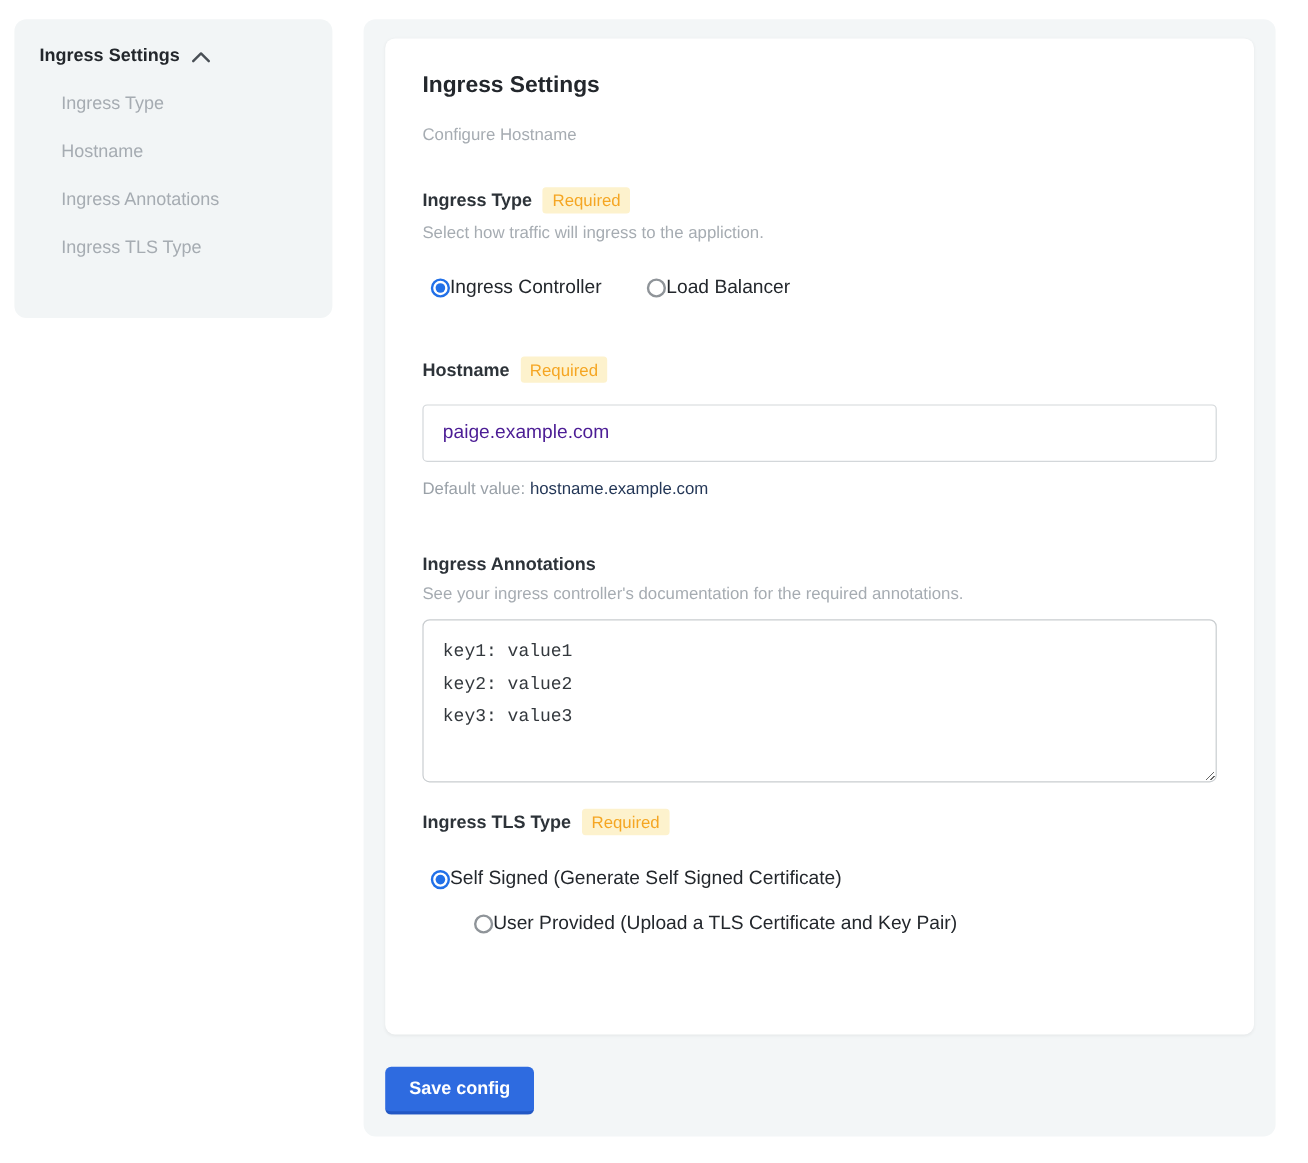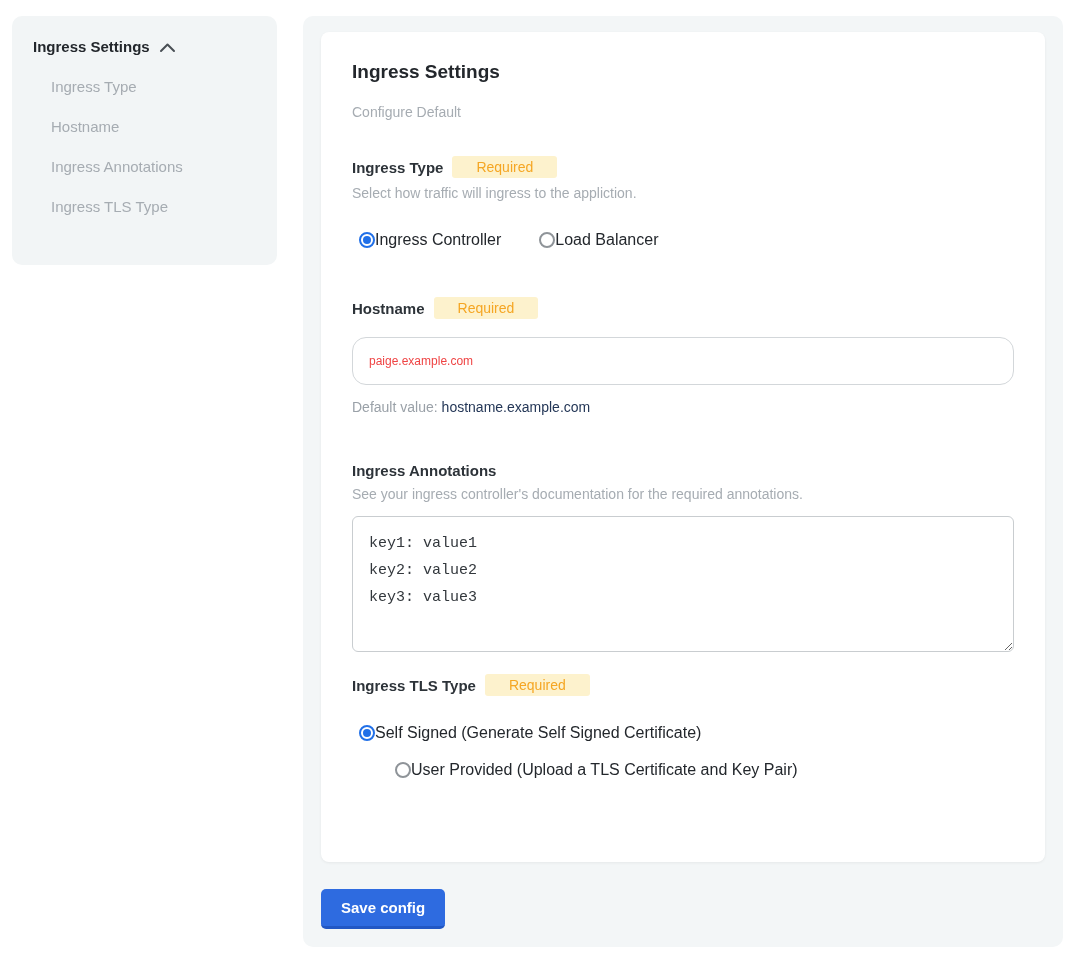--- a/index.html
+++ b/index.html
@@ -50,21 +50,21 @@
   }
   .card-title { margin: 0; font-size: 19px; line-height: 23px; font-weight: 700; color: #23272c; }
   .card-subtitle { margin: 21px 0 0; font-size: 14px; color: #a6acb2; }
 
   .sec-label-row { display: flex; align-items: center; }
   .sec-label { font-size: 15px; font-weight: 700; color: #2d3339; }
   .badge {
     margin-left: 9px;
     background: #fdf2cd; color: #f5a623;
     font-size: 14px; font-weight: 400;
-    padding: 3px 24px; border-radius: 3px;
+    padding: 3px 8px; border-radius: 3px;
     line-height: 16px;
   }
   .help { margin: 7px 0 0; font-size: 14px; color: #a6acb2; }
 
   .mt-sec1 { margin-top: 36px; }
   .mt-sec2 { margin-top: 48px; }
   .mt-sec3 { margin-top: 47px; }
   .mt-sec4 { margin-top: 22px; }
 
   
@@ -85,24 +85,24 @@
   .radio.checked { border-color: #2170e8; }
   .radio.checked::after {
     content: ""; position: absolute; inset: 2px;
     border-radius: 50%; background: #2170e8;
   }
 
   
   .text-input {
     display: block; width: 100%; height: 48px;
     margin-top: 18px;
-    border: 1px solid #d3d7da; border-radius: 14px;
+    border: 1px solid #d3d7da; border-radius: 4px;
     padding: 0 16px;
     font-family: "Liberation Sans", sans-serif;
-    font-size: 12px; color: #ef4444;
+    font-size: 16px; color: #4c1d95;
     background: #fff; outline: none;
   }
   .default-line { margin-top: 14px; font-size: 14px; color: #9aa1a8; }
   .default-line b { color: #243757; font-weight: 400; margin-left: 4px; }
 
   .annotations-area {
     display: block; width: 100%; height: 136px;
     margin-top: 14px;
     border: 1px solid #c9cdd0; border-radius: 6px;
     padding: 13px 16px;
@@ -139,21 +139,21 @@
     <div class="sb-item">Ingress Type</div>
     <div class="sb-item">Hostname</div>
     <div class="sb-item">Ingress Annotations</div>
     <div class="sb-item">Ingress TLS Type</div>
   </nav>
 </aside>
 
 <main class="main">
   <div class="card">
     <h1 class="card-title">Ingress Settings</h1>
-    <p class="card-subtitle">Configure Default</p>
+    <p class="card-subtitle">Configure Hostname</p>
 
     <section>
       <div class="sec-label-row mt-sec1">
         <span class="sec-label">Ingress Type</span>
         <span class="badge">Required</span>
       </div>
       <p class="help">Select how traffic will ingress to the appliction.</p>
       <div class="radio-row">
         <label class="radio-opt">
           <span class="radio checked"></span>

